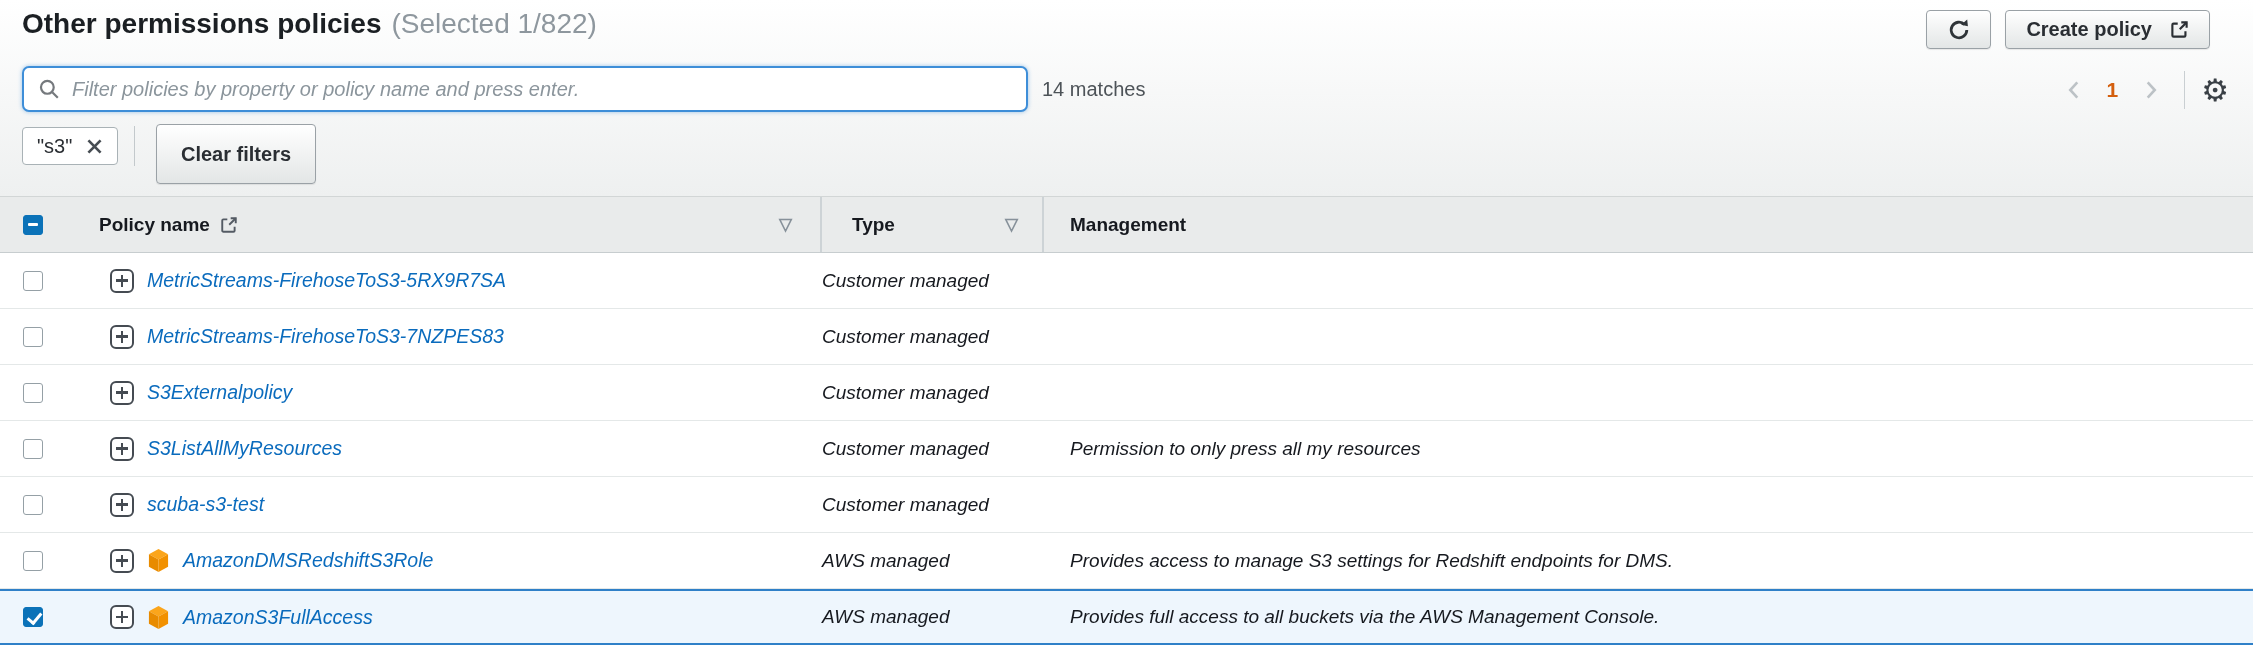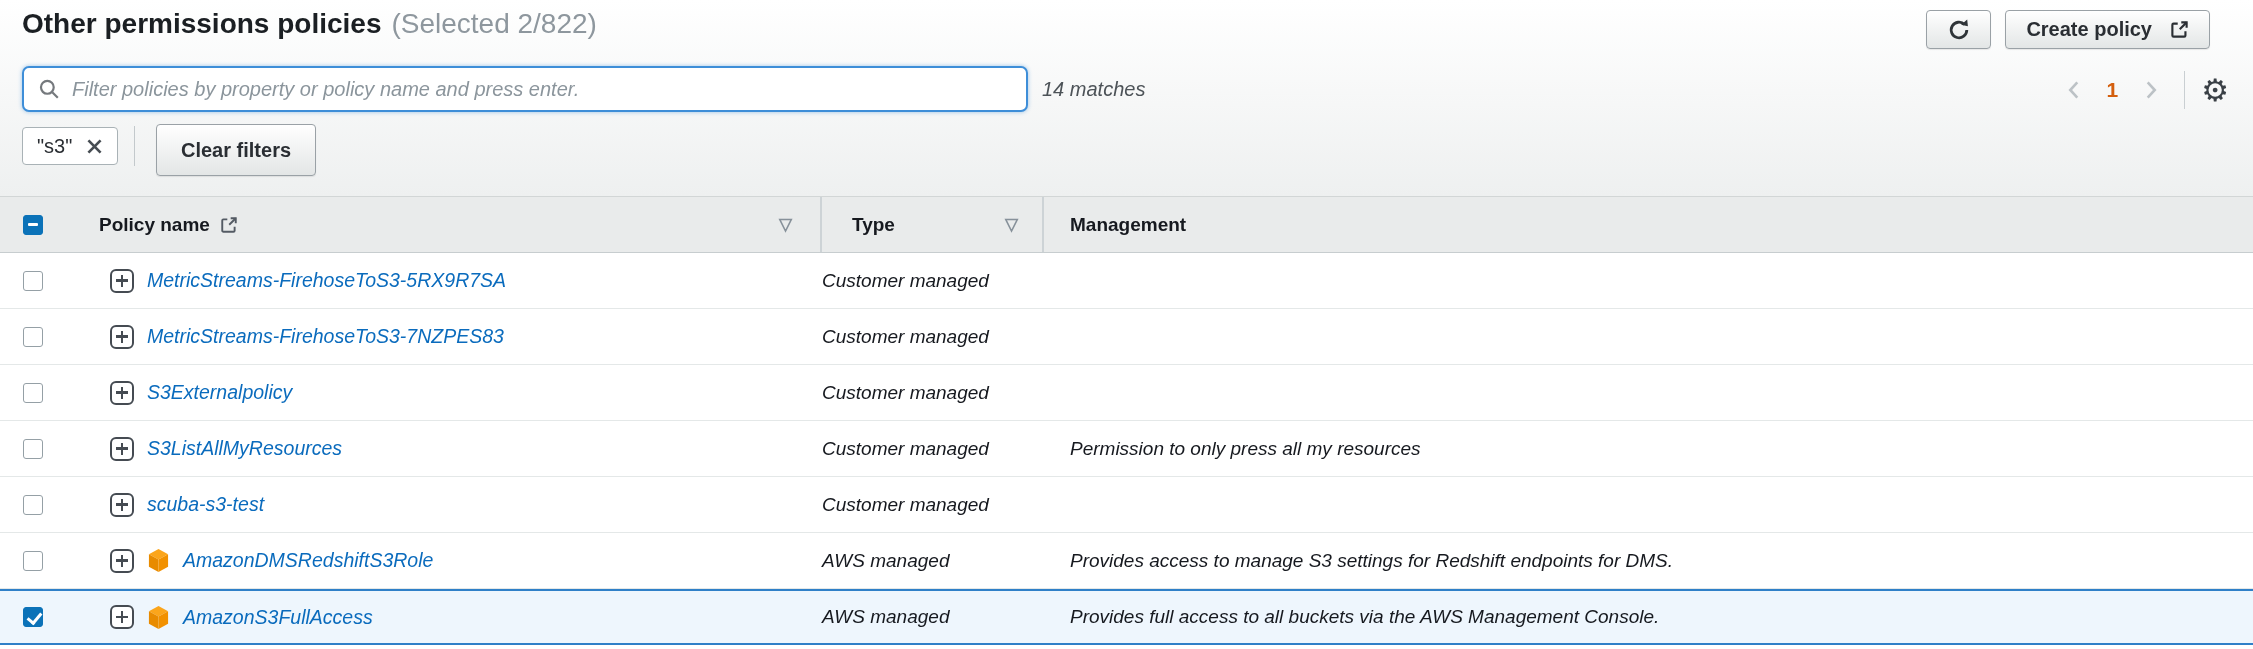--- a/index.html
+++ b/index.html
@@ -24,37 +24,37 @@
 
   
   .search-wrap { position:absolute; left:22px; top:66px; width:1006px; height:46px;
                  background:#fff; border:2px solid #3e8ed8; border-radius:7px;
                  box-shadow:0 0 4px rgba(40,130,210,.45);
                  display:flex; align-items:center; padding:0 14px; gap:12px; }
   .search-wrap input { flex:1; border:none; outline:none; font-size:20px; font-style:italic;
                        color:#555; background:transparent;
                        font-family:"Liberation Sans", sans-serif; }
   .search-wrap input::placeholder { color:#8b959c; font-style:italic; }
-  .matches { position:absolute; left:1042px; top:78px; font-size:20px; color:#4d5358;font-style:italic; }
+  .matches { position:absolute; left:1042px; top:78px; font-size:20px; color:#4d5358; }
 
   .pagination { position:absolute; right:24px; top:70px; height:40px;
                 display:flex; align-items:center; }
   .page-arrow { width:34px; height:34px; display:flex; align-items:center; justify-content:center;
                 cursor:default; }
   .page-num { font-size:21px; font-weight:bold; color:#d45f0e; padding:0 16px; }
   .v-divider { width:1px; height:38px; background:#c9cfd2; margin:0 16px; }
   .gear { font-size:31px; color:#3a4046; cursor:pointer; line-height:1; }
   .gear::before { content:"\2699"; }
 
   
   .chip { position:absolute; left:22px; top:127px; height:38px; background:#fff;
           border:1px solid #a9b2b6; border-radius:4px; display:flex; align-items:center;
           padding:0 14px; gap:14px; font-size:20px; color:#2a2e33; }
   .chip-divider { position:absolute; left:134px; top:126px; width:1px; height:40px; background:#c3c9cc; }
-  .btn-clear { position:absolute; left:156px; top:124px; padding:0 24px; height:52px; }
+  .btn-clear { position:absolute; left:156px; top:124px; padding:0 24px; height:60px; }
 
   
   .table { position:absolute; top:196px; left:0; width:100%; }
   .thead { display:flex; align-items:stretch; height:57px; background:#e9ebeb;
            border-top:1px solid #d2d6d6; border-bottom:1px solid #c7cdcf; }
   .thead .cell { display:flex; align-items:center; font-size:19px; font-weight:bold; color:#16191f; }
   .c-check { width:65px; display:flex; align-items:center; justify-content:center; flex:none; }
   .c-name  { width:757px; flex:none; }
   .c-type  { width:222px; flex:none; }
   .c-desc  { flex:1; padding-left:26px; }
@@ -93,21 +93,21 @@
 
   .aws-icon { display:flex; flex:none; }
   svg { display:block; }
 </style>
 </head>
 <body>
 
 <div class="top-section">
 
   <div class="page-title">
-    <span>Other permissions policies</span><span class="count">(Selected 2/822)</span>
+    <span>Other permissions policies</span><span class="count">(Selected 1/822)</span>
   </div>
 
   <div class="top-actions">
     <div class="aws-btn btn-refresh">
       <span>
         <svg width="26" height="26" viewBox="0 0 24 24">
           <path d="M19.2 12a7.2 7.2 0 1 1-2.1-5.1" fill="none" stroke="#2f3438" stroke-width="2.6"></path>
           <polygon points="19.6,2.2 20.2,8.6 13.9,7.2" fill="#2f3438"></polygon>
         </svg>
       </span>

